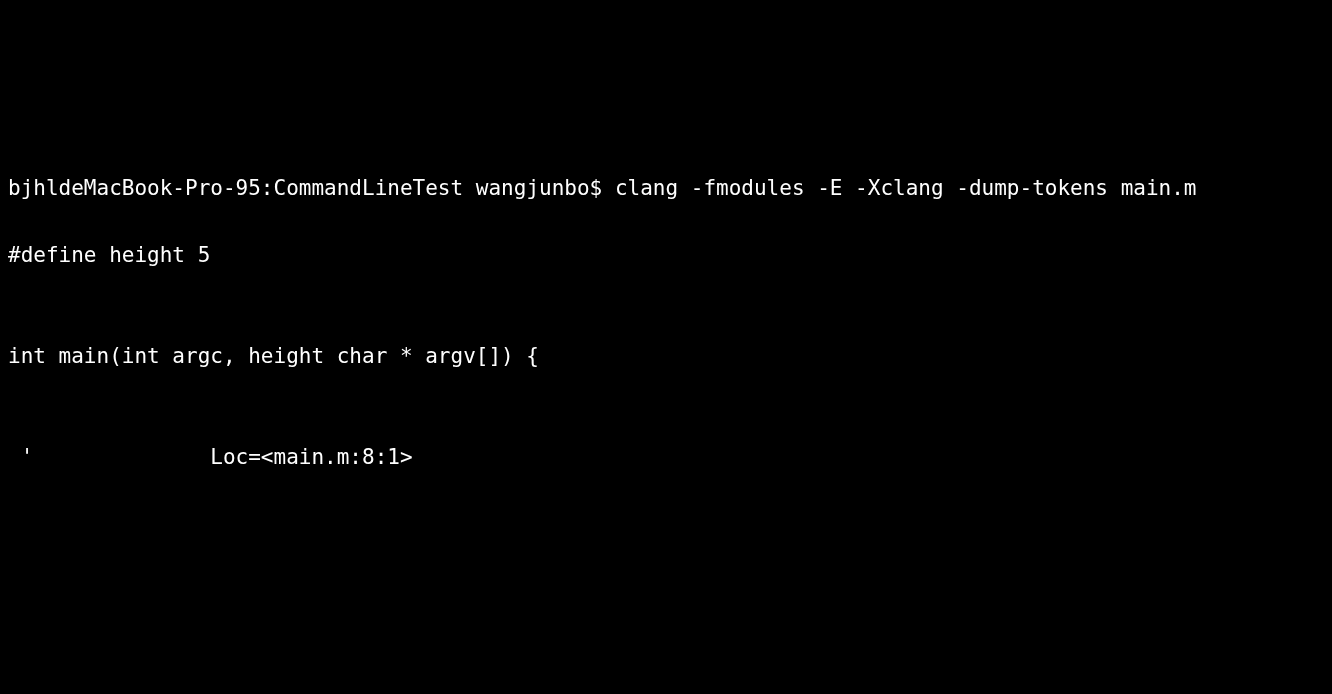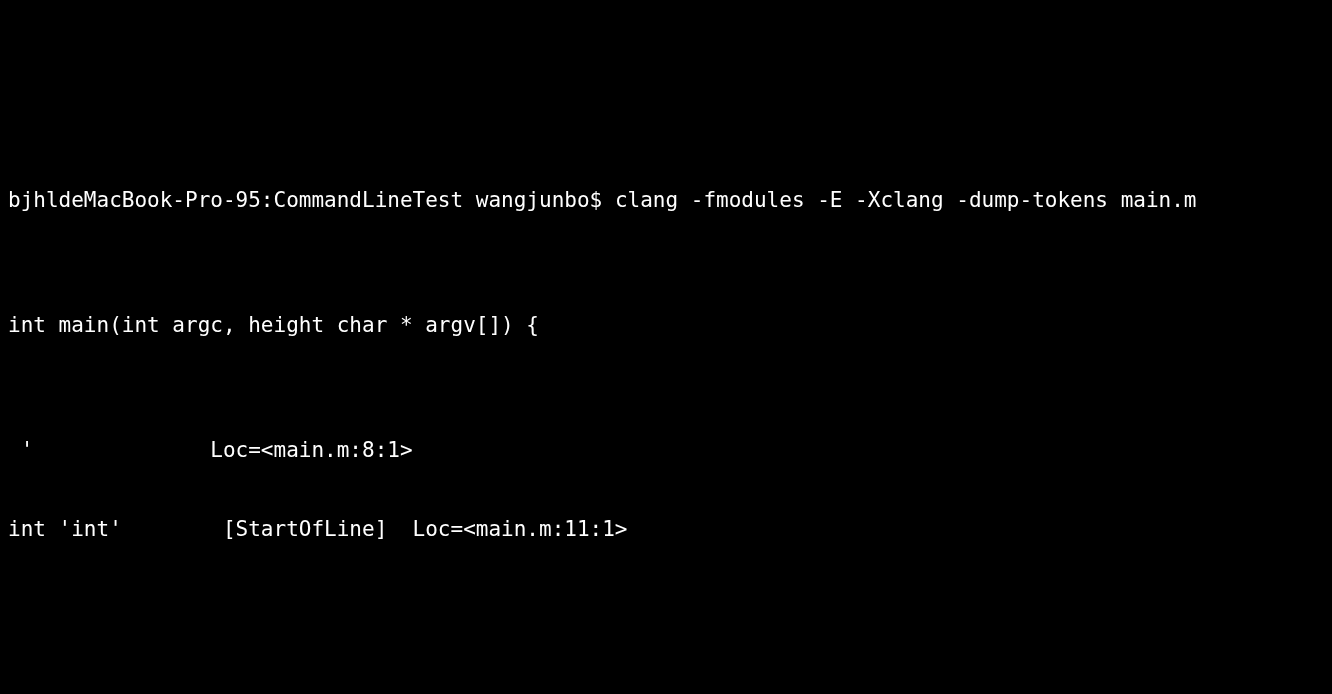--- a/index.html
+++ b/index.html
@@ -14,38 +14,37 @@
       font-size: 21px;
       line-height: 1.6;
       padding: 4px 8px;
       width: 1332px;
       height: 694px;
       overflow: hidden;
       white-space: pre;
     }
     .terminal-line {
       white-space: pre;
-      margin-top: 12px;
     }
     .prompt-user {
       color: #fff;
     }
   </style>
 </head>
 <body>
 
 
 
 <div>
 <div class="terminal-line"><span>bjhldeMacBook-Pro-95:CommandLineTest</span> <span class="prompt-user">wangjunbo$</span> <span>clang -fmodules -E -Xclang -dump-tokens main.m</span></div>
+<div class="terminal-line">#define height 5</div>
 <div class="terminal-line"></div>
 <div class="terminal-line">int main(int argc, height char * argv[]) {</div>
 <div class="terminal-line"></div>
 <div class="terminal-line"> '              Loc=&lt;main.m:8:1&gt;</div>
-<div class="terminal-line">int 'int'        [StartOfLine]  Loc=&lt;main.m:11:1&gt;</div>
 
 
 
 
 
 
 
 
 
 

